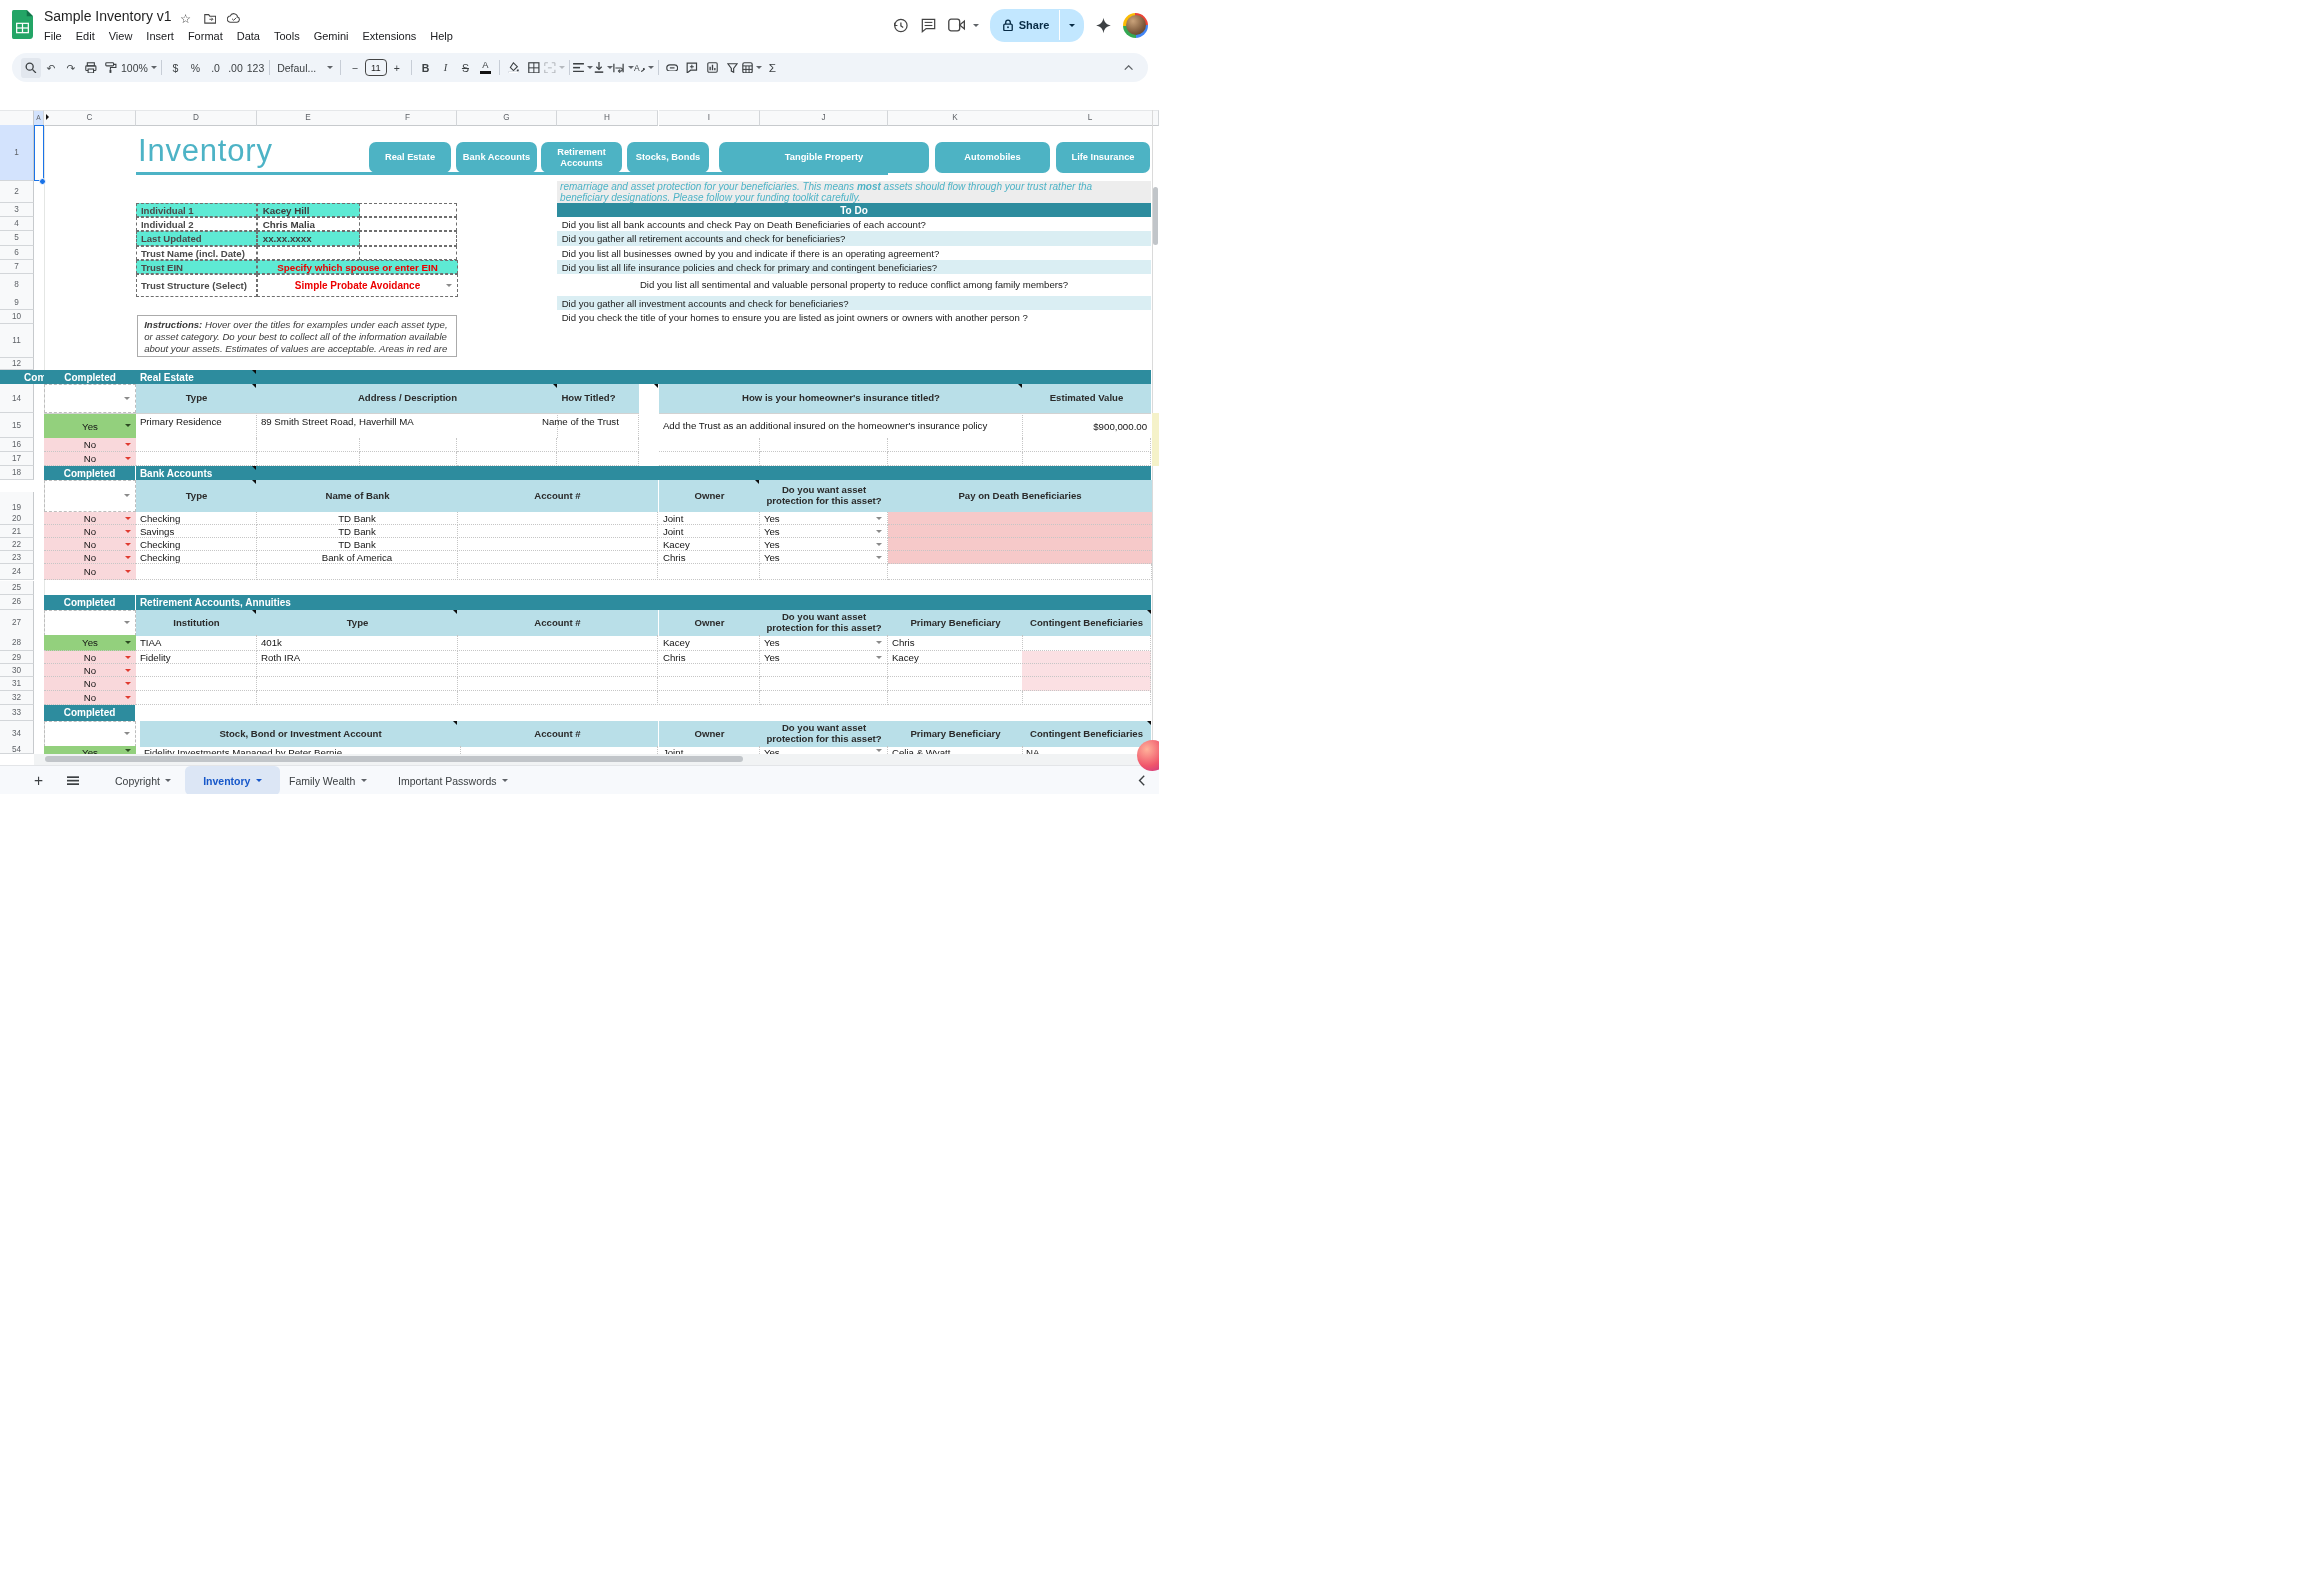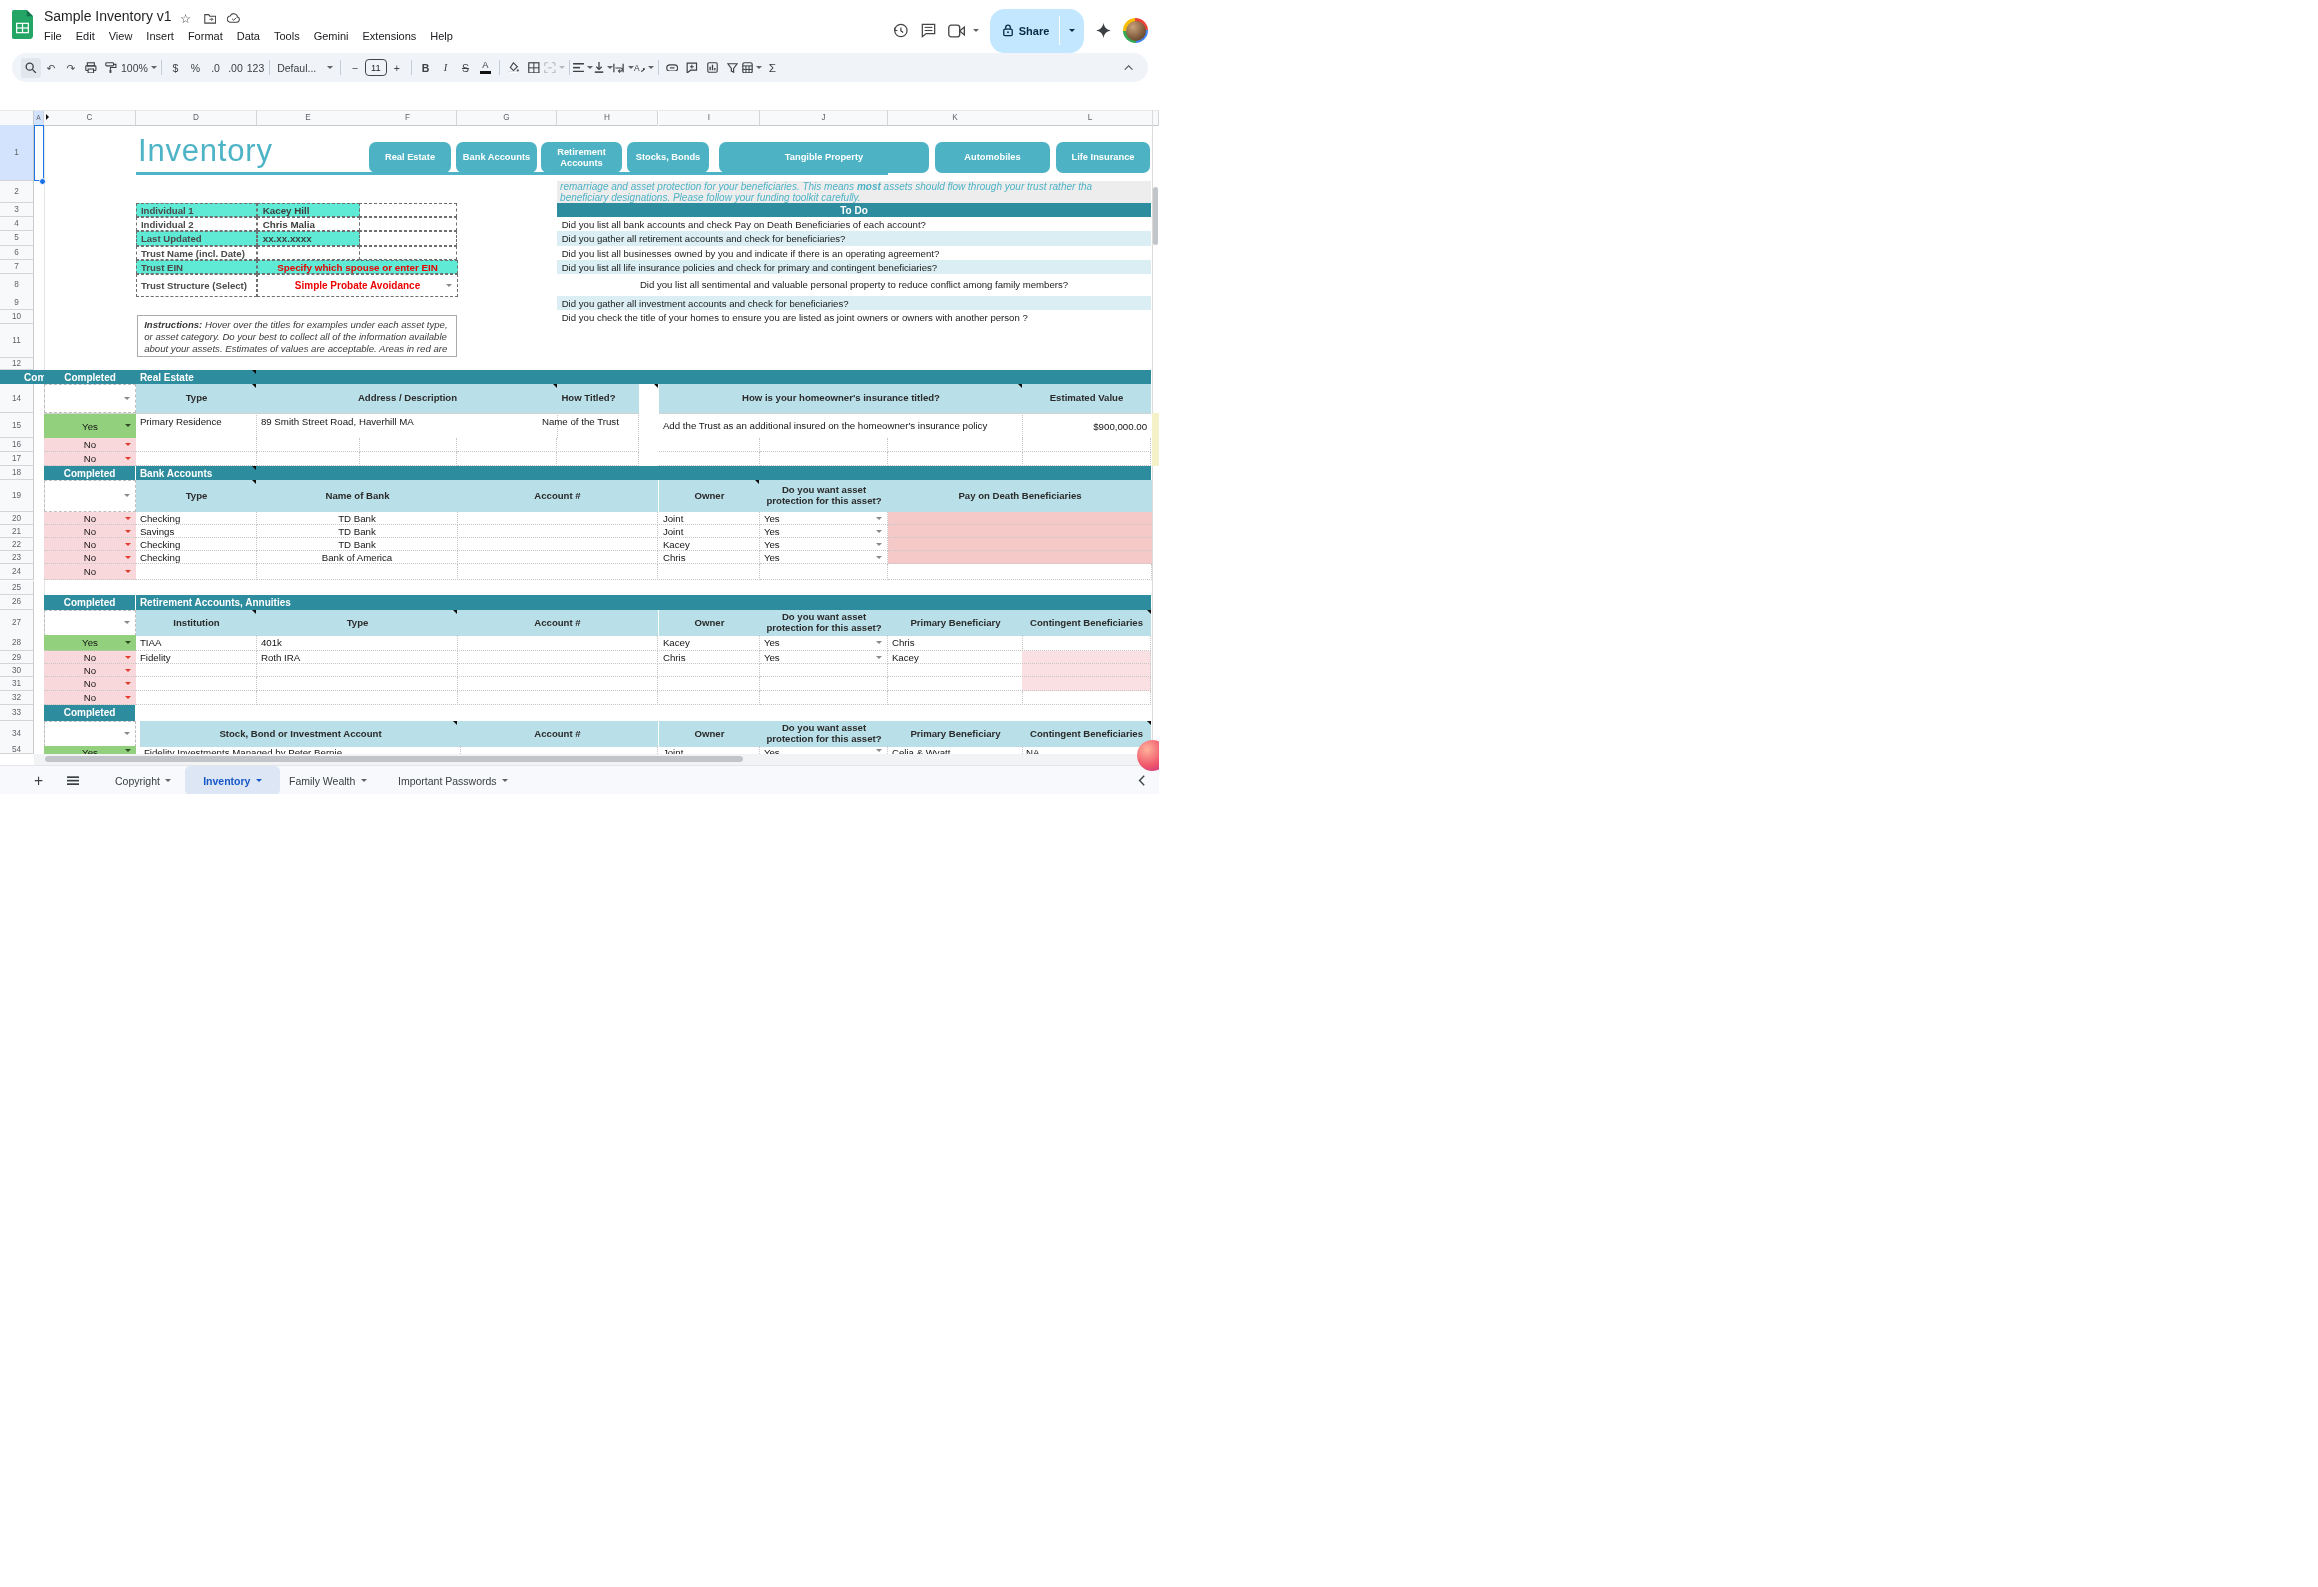--- a/index.html
+++ b/index.html
@@ -6,21 +6,21 @@
   #app{position:relative;width:1159px;height:794px;background:#fff;overflow:hidden;}
   .abs{position:absolute;}
   svg{display:block;}
   
   #topbar{position:absolute;left:0;top:0;width:100%;height:51px;background:#fff;}
   .doc-title{position:absolute;left:44px;top:7.8px;font-size:14px;color:#1f1f1f;white-space:nowrap;}
   .title-ico{position:absolute;top:11px;color:#444;}
   #menus{position:absolute;left:37px;top:28px;display:flex;}
   .menu-item{font-size:11px;color:#202124;padding:2.3px 7px;border-radius:4.7px;cursor:default;}
   #chrome-right{position:absolute;right:11px;top:8.6px;display:flex;align-items:center;gap:11px;}
-  .share-pill{display:flex;align-items:center;height:44px;background:#c2e7ff;border-radius:14.8px;overflow:hidden;justify-content:space-between;}
+  .share-pill{display:flex;align-items:center;height:33px;background:#c2e7ff;border-radius:14.8px;overflow:hidden;justify-content:space-between;}
   .share-main{display:flex;align-items:center;gap:6.2px;padding:0 9.3px 0 12.4px;height:100%;}
   .share-label{font-size:11px;font-weight:700;color:#072b45;}
   .share-sep{width:0.8px;height:29.5px;background:#fff;}
   .share-dd{padding:0 9.3px;height:100%;display:flex;align-items:center;}
   .avatar{width:25px;height:25px;border-radius:50%;background:conic-gradient(#ea4335 0 25%,#4285f4 25% 50%,#34a853 50% 75%,#fbbc04 75% 100%);display:flex;align-items:center;justify-content:center;}
   .avatar-inner{width:20px;height:20px;border-radius:50%;background:radial-gradient(circle at 35% 30%,#c9a27a,#7d5a3c 60%,#4c3523);}
   
   #toolbar{position:absolute;left:11.7px;top:53px;width:1136px;height:29px;background:#f0f4f9;border-radius:14.8px;display:flex;align-items:center;padding:0 9.3px;box-sizing:border-box;}
   .tb{display:flex;align-items:center;justify-content:center;height:20px;min-width:20px;border-radius:3.1px;color:#3c4043;font-size:10px;position:relative;}
   .tb.txt{font-size:10.5px;}
@@ -334,21 +334,21 @@
   <div class="rowh" style="top:296px;height:14px">9</div>
   <div class="rowh" style="top:310px;height:14px">10</div>
   <div class="rowh" style="top:324px;height:34px">11</div>
   <div class="rowh" style="top:358px;height:11.7px">12</div>
   <div class="rowh" style="top:370px;height:14px">13</div>
   <div class="rowh" style="top:384px;height:29px">14</div>
   <div class="rowh" style="top:413px;height:25px">15</div>
   <div class="rowh" style="top:438px;height:14px">16</div>
   <div class="rowh" style="top:452px;height:14px">17</div>
   <div class="rowh" style="top:466px;height:14px">18</div>
-  <div class="rowh" style="top:480px;height:32px">19</div>
+  <div class="rowh" style="top:492px;height:32px">19</div>
   <div class="rowh" style="top:512px;height:13.2px">20</div>
   <div class="rowh" style="top:525px;height:13.2px">21</div>
   <div class="rowh" style="top:538px;height:13.2px">22</div>
   <div class="rowh" style="top:551px;height:13.2px">23</div>
   <div class="rowh" style="top:564px;height:16.3px">24</div>
   <div class="rowh" style="top:581px;height:14px">25</div>
   <div class="rowh" style="top:595px;height:14.8px">26</div>
   <div class="rowh" style="top:610px;height:26px">27</div>
   <div class="rowh" style="top:635px;height:15.6px">28</div>
   <div class="rowh" style="top:651px;height:13.2px">29</div>

